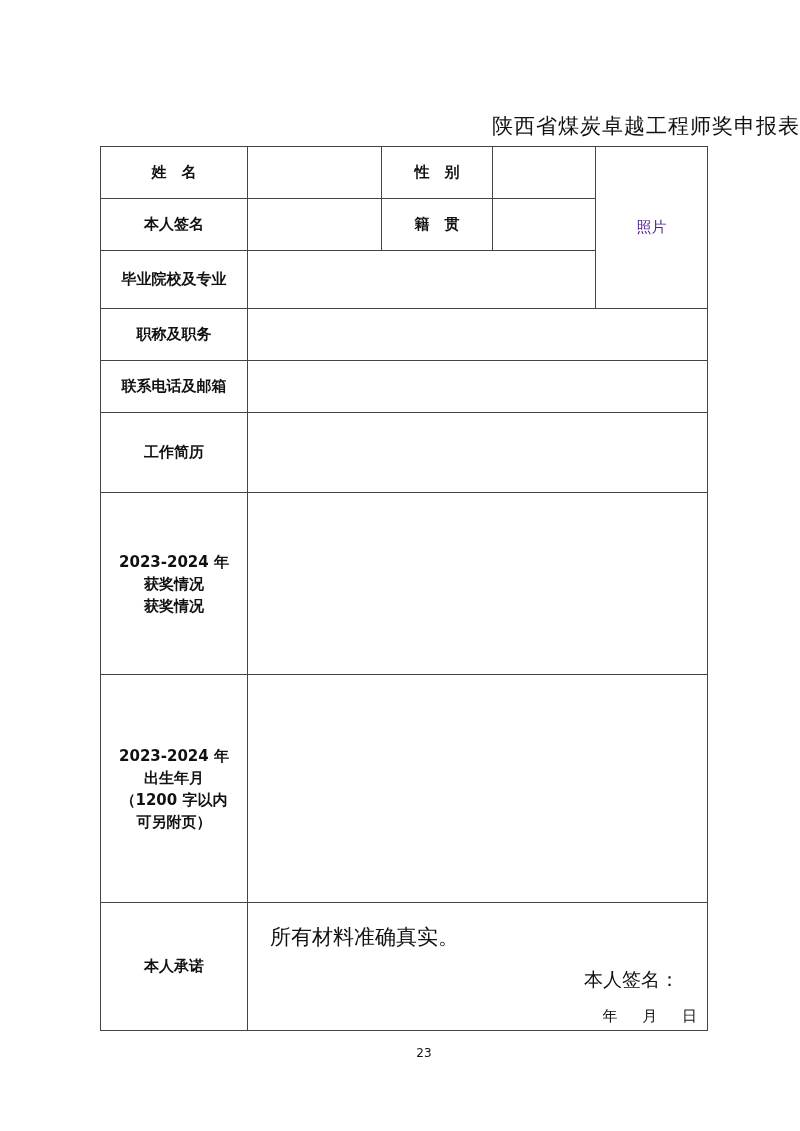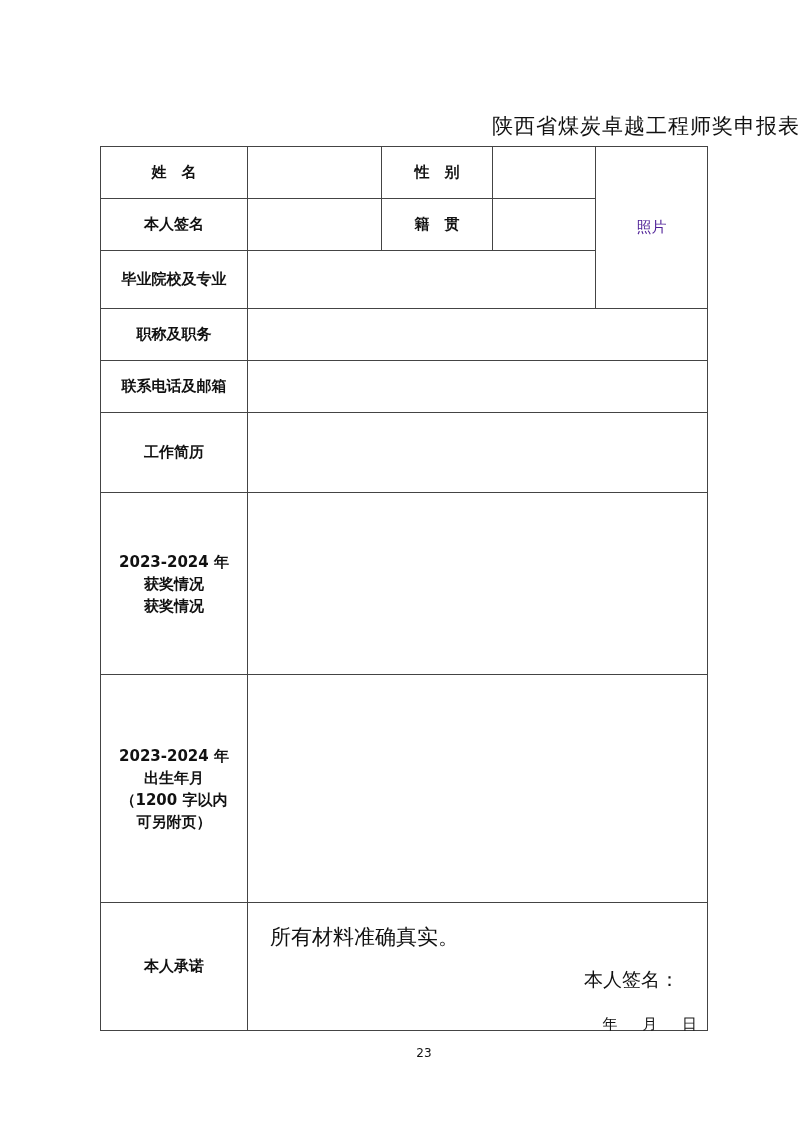--- a/index.html
+++ b/index.html
@@ -5,21 +5,21 @@
   html,body{margin:0;padding:0;background:#fff;}
   body{width:800px;height:1131px;position:relative;font-family:"DejaVu Sans",sans-serif;color:#111;}
   .title{position:absolute;left:0;width:800px;top:112px;text-align:right;font-size:21px;letter-spacing:1px;}
   table{position:absolute;left:100px;top:146px;width:607px;border-collapse:collapse;table-layout:fixed;}
   td{border:1.3px solid #444;font-size:15px;text-align:center;vertical-align:middle;padding:16px;}
   .lbl{font-weight:bold;}
   .photo{color:#4c1d95;font-weight:normal;}
   .pledge{position:relative;}
   .pledge .p1{position:absolute;left:22px;top:20px;font-size:21px;}
   .pledge .sig{position:absolute;right:28px;top:64px;font-size:19px;}
-  .pledge .date{position:absolute;right:10px;top:104px;font-size:15px;word-spacing:20px;margin-top:8px;}
+  .pledge .date{position:absolute;right:10px;top:104px;font-size:15px;word-spacing:20px;}
   .ml{line-height:22px;}
   .pagenum{position:absolute;left:0;width:800px;top:1046px;text-align:center;font-size:12px;margin-left:24px;}
 </style>
 </head>
 <body>
 
 <div class="title">陕西省煤炭卓越工程师奖申报表</div>
 
 <table>
   <colgroup>

